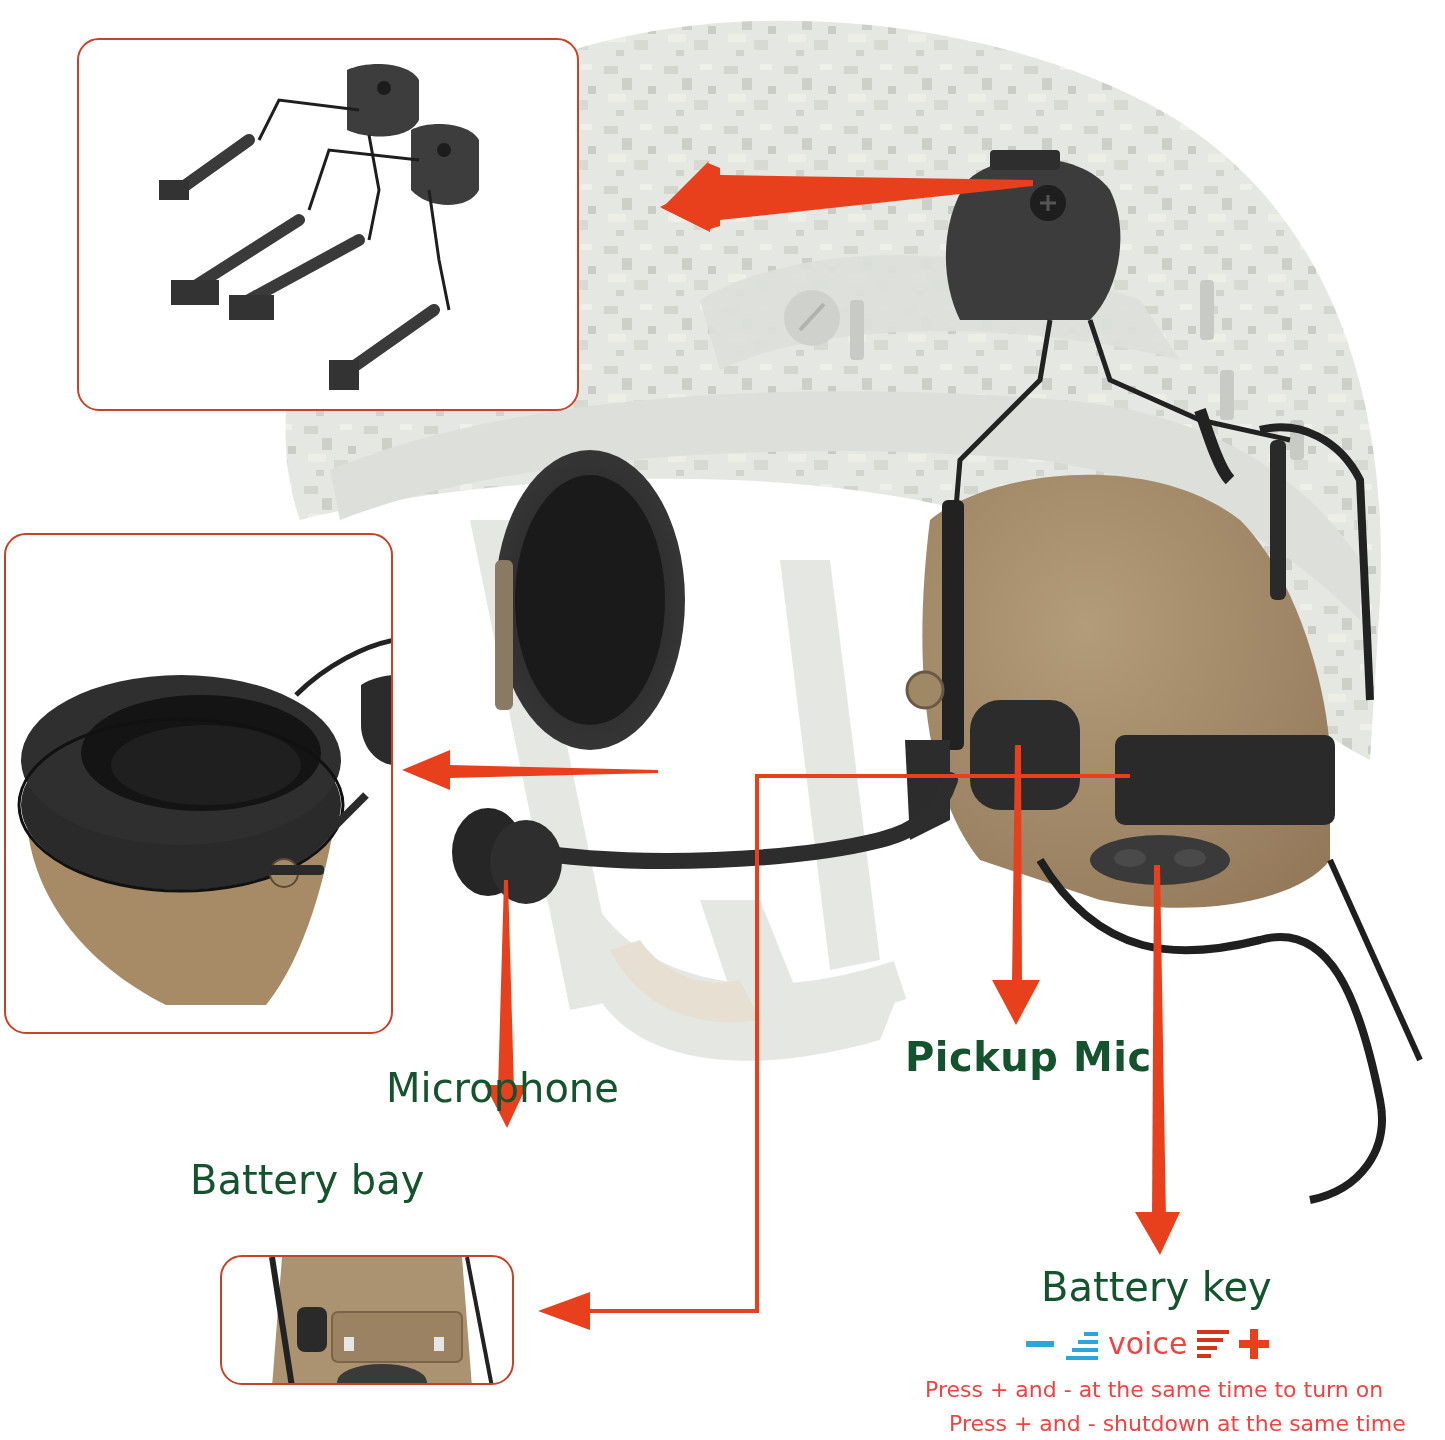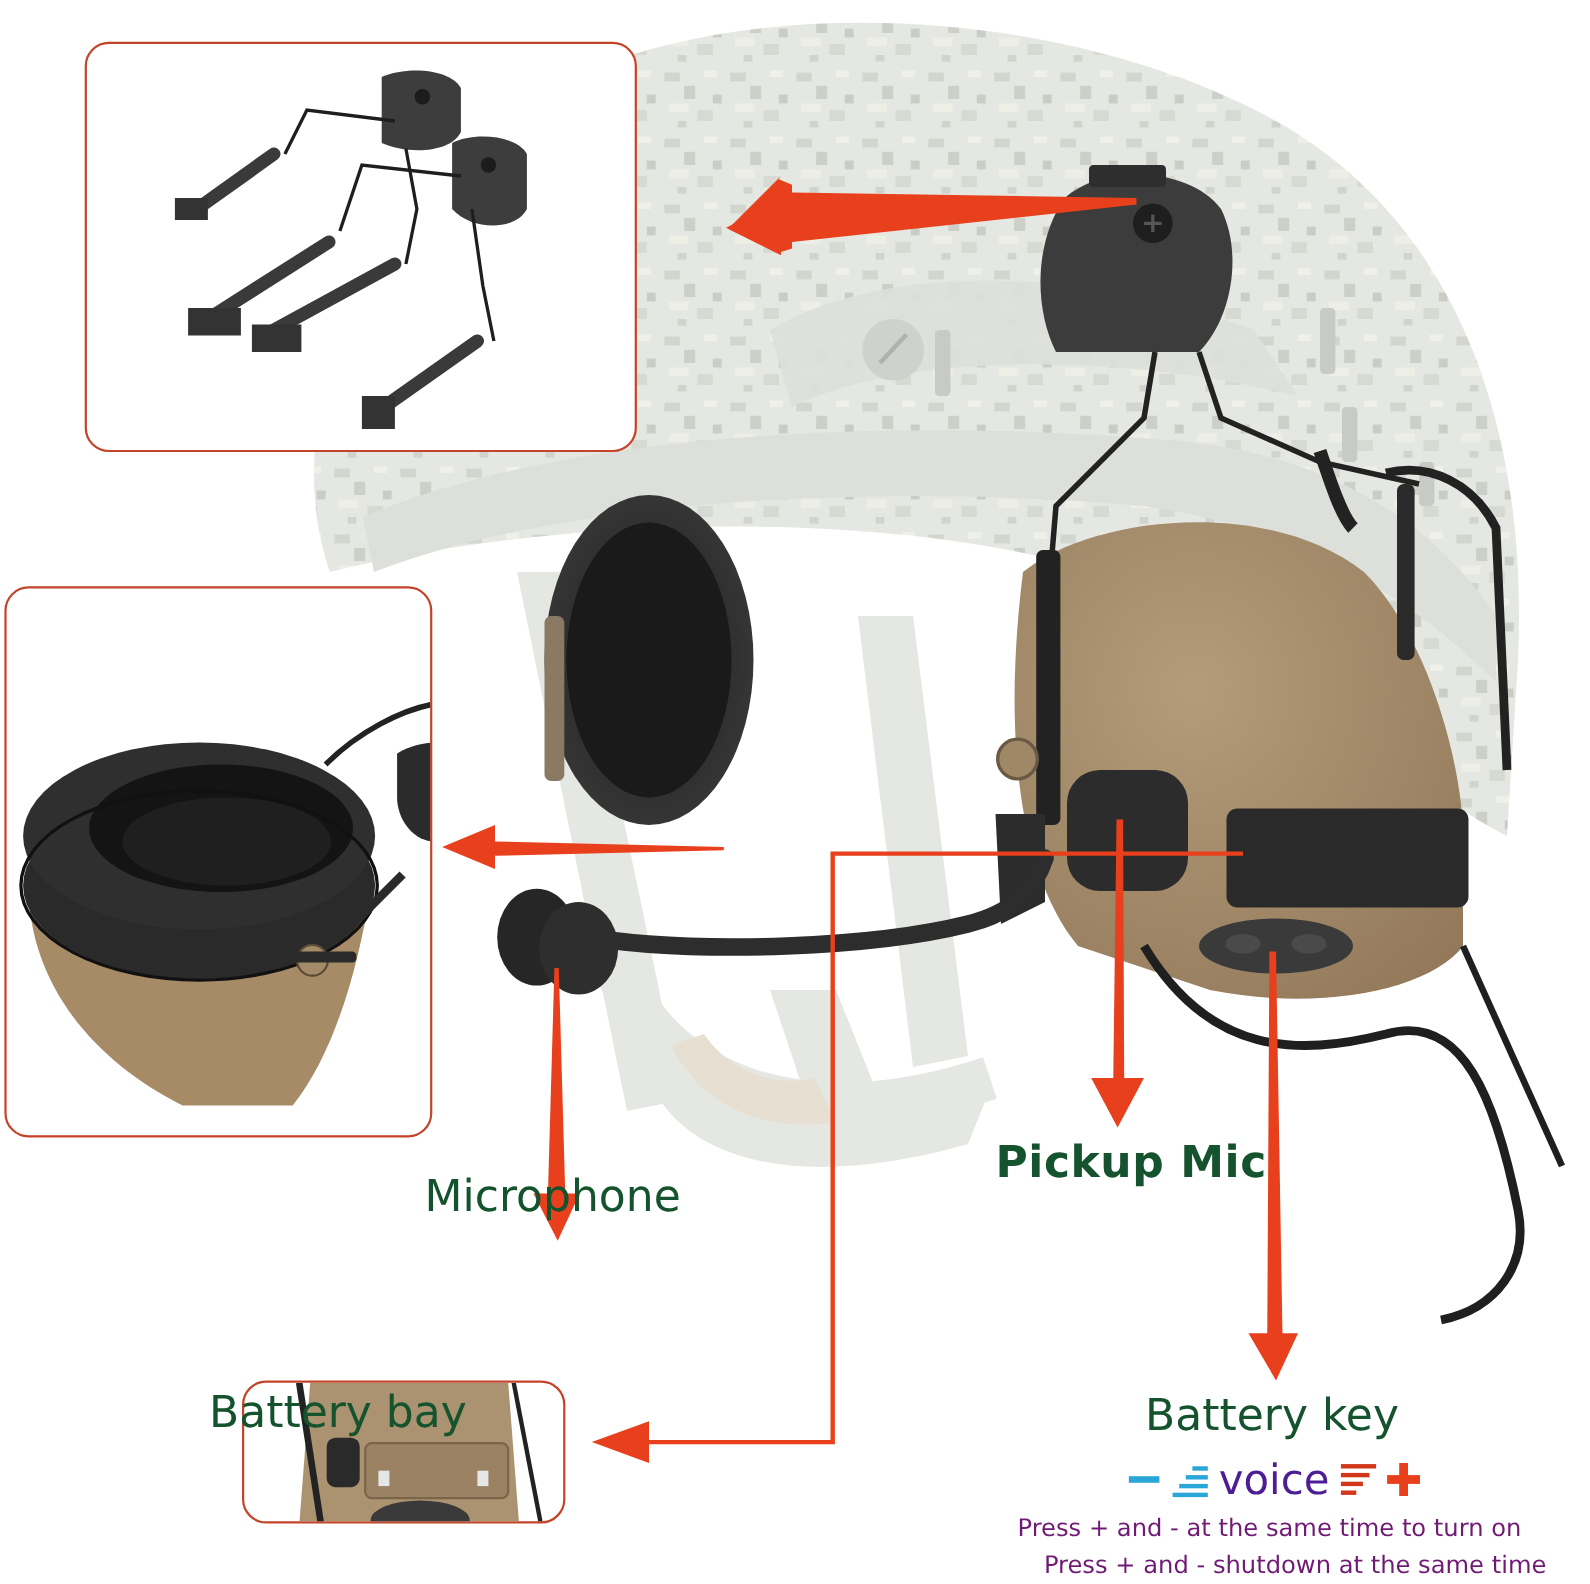--- a/index.html
+++ b/index.html
@@ -3,22 +3,22 @@
 <meta charset="utf-8">
 <style>
   html, body { margin: 0; padding: 0; background: #ffffff; }
   body { width: 1445px; height: 1440px; position: relative; overflow: hidden; font-family: "DejaVu Sans", "Liberation Sans", sans-serif; }
   .layer { position: absolute; left: 0; top: 0; width: 1445px; height: 1440px; }
   .inset { position: absolute; border: 2px solid #c4442a; border-radius: 22px; background: #ffffff; overflow: hidden; box-sizing: border-box; }
   .label { position: absolute; color: #14532d; white-space: nowrap; line-height: 1; }
   .lbl-big { font-size: 40px; }
   .lbl-pickup { font-size: 40px; font-weight: bold; letter-spacing: 0.5px; }
   .voice-row { position: absolute; display: flex; align-items: center; gap: 8px; }
-  .voice-text { color: #4c1d95; font-size: 38px; line-height: 1; }
-  .note { position: absolute; color: #701a75; font-size: 22px; white-space: nowrap; line-height: 1; }
+  .voice-text { color: #ef4444; font-size: 30px; line-height: 1; }
+  .note { position: absolute; color: #ef4444; font-size: 22px; white-space: nowrap; line-height: 1; }
 </style>
 </head>
 <body>
 
 <svg class="layer" viewBox="0 0 1445 1440" xmlns="http://www.w3.org/2000/svg">
   <defs>
     <pattern id="camo" width="60" height="60" patternUnits="userSpaceOnUse">
       <rect width="60" height="60" fill="#e3e6e0"></rect>
       <rect x="4" y="6" width="14" height="8" fill="#d0d4cc"></rect>
       <rect x="22" y="18" width="10" height="12" fill="#c9cdc5"></rect>
@@ -188,21 +188,21 @@
   </g>
 
   <g stroke="#e8401c" stroke-width="4" fill="none">
     <polyline points="1130,776 757,776 757,1311 585,1311"></polyline>
   </g>
   <polygon points="538,1311 590,1292 590,1330" fill="#e8401c"></polygon>
 </svg>
 
 <div class="label lbl-big" style="left:386px; top:1068px;">Microphone</div>
 <div class="label lbl-pickup" style="left:905px; top:1037px;">Pickup Mic</div>
-<div class="label lbl-big" style="left:190px; top:1264px;text-align:right;">Battery bay</div>
+<div class="label lbl-big" style="left:190px; top:1160px;text-align:right;">Battery bay</div>
 <div class="label lbl-big" style="left:1041px; top:1267px;">Battery key</div>
 
 <div class="voice-row" style="left:1026px; top:1326px;">
   <svg width="30" height="10">
       <rect x="0" y="2" width="28" height="6" fill="#2aa6d8"></rect>
     </svg>
   <svg width="36" height="36">
     <rect x="20" y="6" width="14" height="4" fill="#2aa6d8"></rect>
     <rect x="14" y="14" width="20" height="4" fill="#2aa6d8"></rect>
     <rect x="8" y="22" width="26" height="4" fill="#2aa6d8"></rect>

